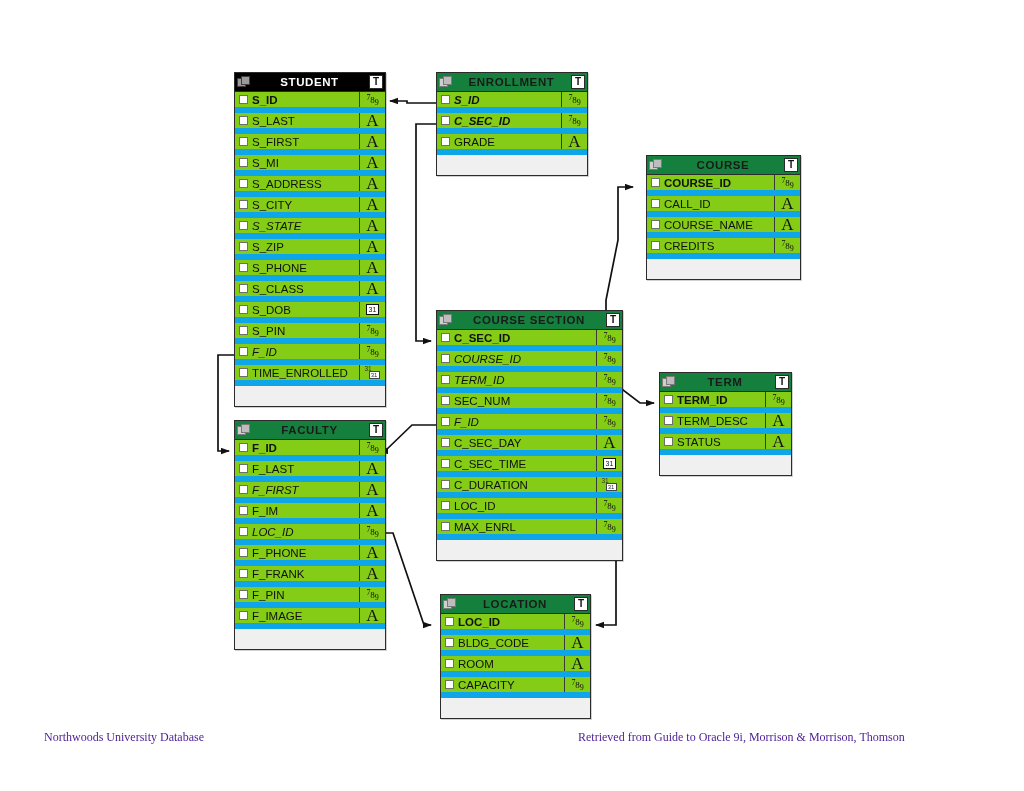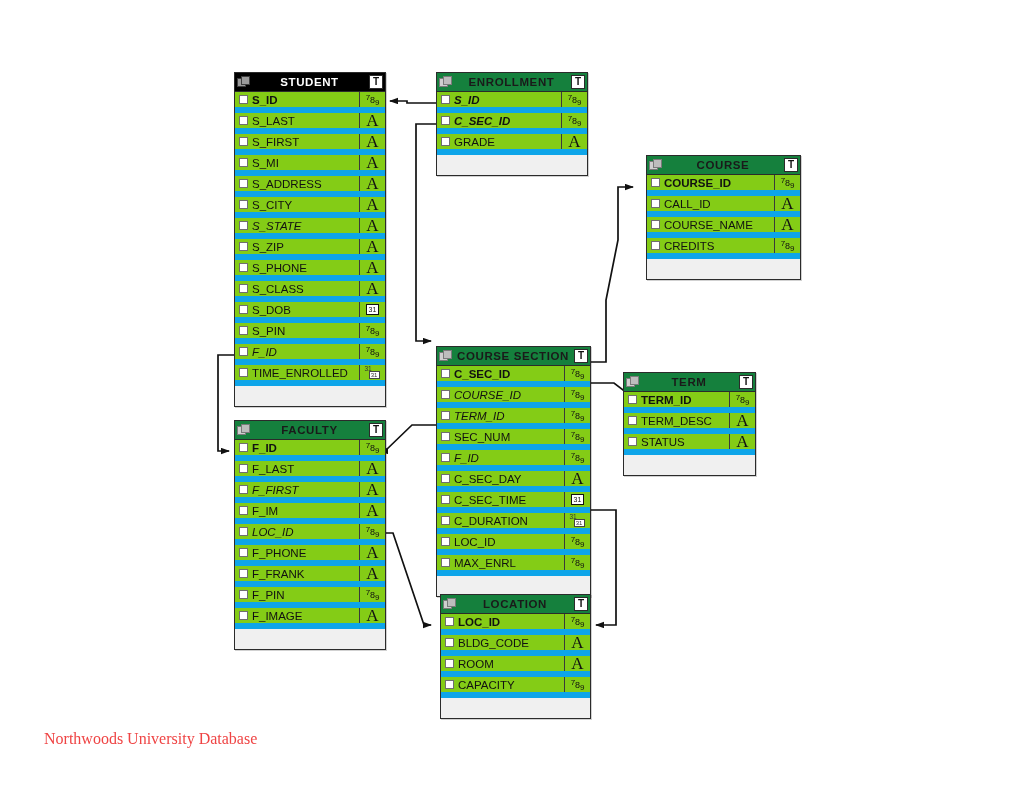--- a/index.html
+++ b/index.html
@@ -135,21 +135,21 @@
     font-family: "Liberation Serif", serif;
     font-size: 17px;
     line-height: 17px;
     color: #111;
   }
   .ic-num {
     font-size: 9px;
     line-height: 9px;
     color: #111;
     letter-spacing: -0.2px;
-    font-family: Liberation Sans, sans-serif;
+    font-family: Liberation Serif, serif;
   }
   .ic-num sub { font-size: 8px; vertical-align: -2px; }
   .ic-num sup { font-size: 8px; vertical-align: 3px; }
   .ic-date {
     width: 13px;
     height: 11px;
     border: 1px solid #111;
     box-sizing: border-box;
     font-size: 7px;
     line-height: 9px;
@@ -178,22 +178,22 @@
     font-size: 6px;
     line-height: 7px;
     text-align: center;
     color: #333;
     background: #fff;
   }
 
   .caption {
     position: absolute;
     font-family: "Liberation Serif", serif;
-    font-size: 16px;
-    color: #ef4444;
+    font-size: 12px;
+    color: #4c1d95;
     white-space: nowrap;
   }
   #caption-left { left: 44px; top: 730px; }
   #caption-right { left: 578px; top: 730px; }
 </style>
 </head>
 <body>
 
 <div id="canvas">
 
@@ -398,21 +398,21 @@
           <span class="chk"></span>
           <span class="fname">CREDITS</span>
           <div class="ftype">
             <span class="ic-num"><sup>7</sup>8<sub>9</sub></span>
           </div>
         </div>
         <div class="field-row empty">
           <span class="fname"></span>
         </div>
       </div>
-      <div class="entity" style="left: 436px; top: 310px; width: 155px; margin-top: 36px;">
+      <div class="entity" style="left: 436px; top: 310px; width: 187px;">
         <div class="ent-header">
           <div class="hdr-icon">
             <span class="sq1"></span>
             <span class="sq2"></span>
           </div>
           <div class="ent-title">COURSE SECTION</div>
           <div class="hdr-type">T</div>
         </div>
         <div class="field-row">
           <span class="chk"></span>
@@ -484,21 +484,21 @@
           <span class="chk"></span>
           <span class="fname">MAX_ENRL</span>
           <div class="ftype">
             <span class="ic-num"><sup>7</sup>8<sub>9</sub></span>
           </div>
         </div>
         <div class="field-row empty">
           <span class="fname"></span>
         </div>
       </div>
-      <div class="entity" style="left: 623px; top: 372px; width: 133px;">
+      <div class="entity" style="left: 659px; top: 372px; width: 133px;">
         <div class="ent-header">
           <div class="hdr-icon">
             <span class="sq1"></span>
             <span class="sq2"></span>
           </div>
           <div class="ent-title">TERM</div>
           <div class="hdr-type">T</div>
         </div>
         <div class="field-row">
           <span class="chk"></span>
@@ -638,13 +638,14 @@
             <span class="ic-num"><sup>7</sup>8<sub>9</sub></span>
           </div>
         </div>
         <div class="field-row empty">
           <span class="fname"></span>
         </div>
       </div>
     </div>
 
   <div class="caption" id="caption-left">Northwoods University Database</div>
+  <div class="caption" id="caption-right">Retrieved from Guide to Oracle 9i, Morrison &amp; Morrison, Thomson</div>
 </div>
 
 </body></html>

